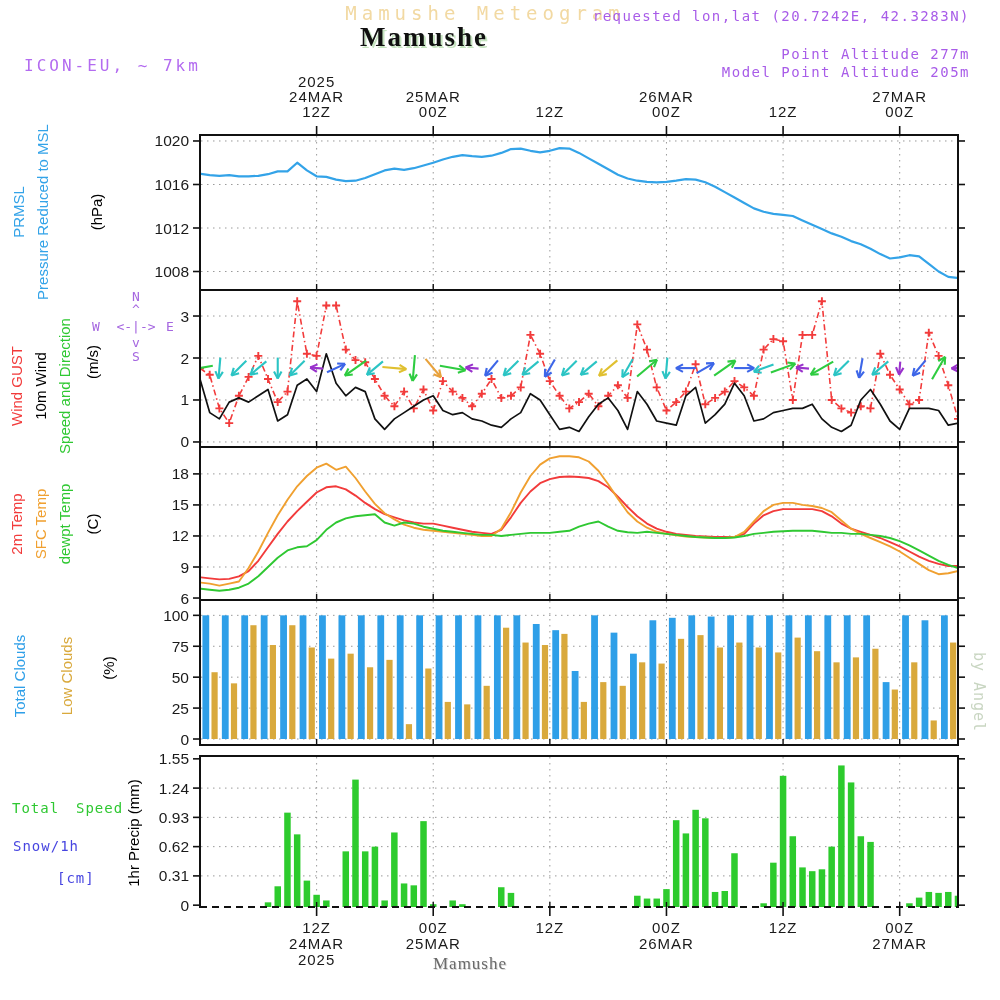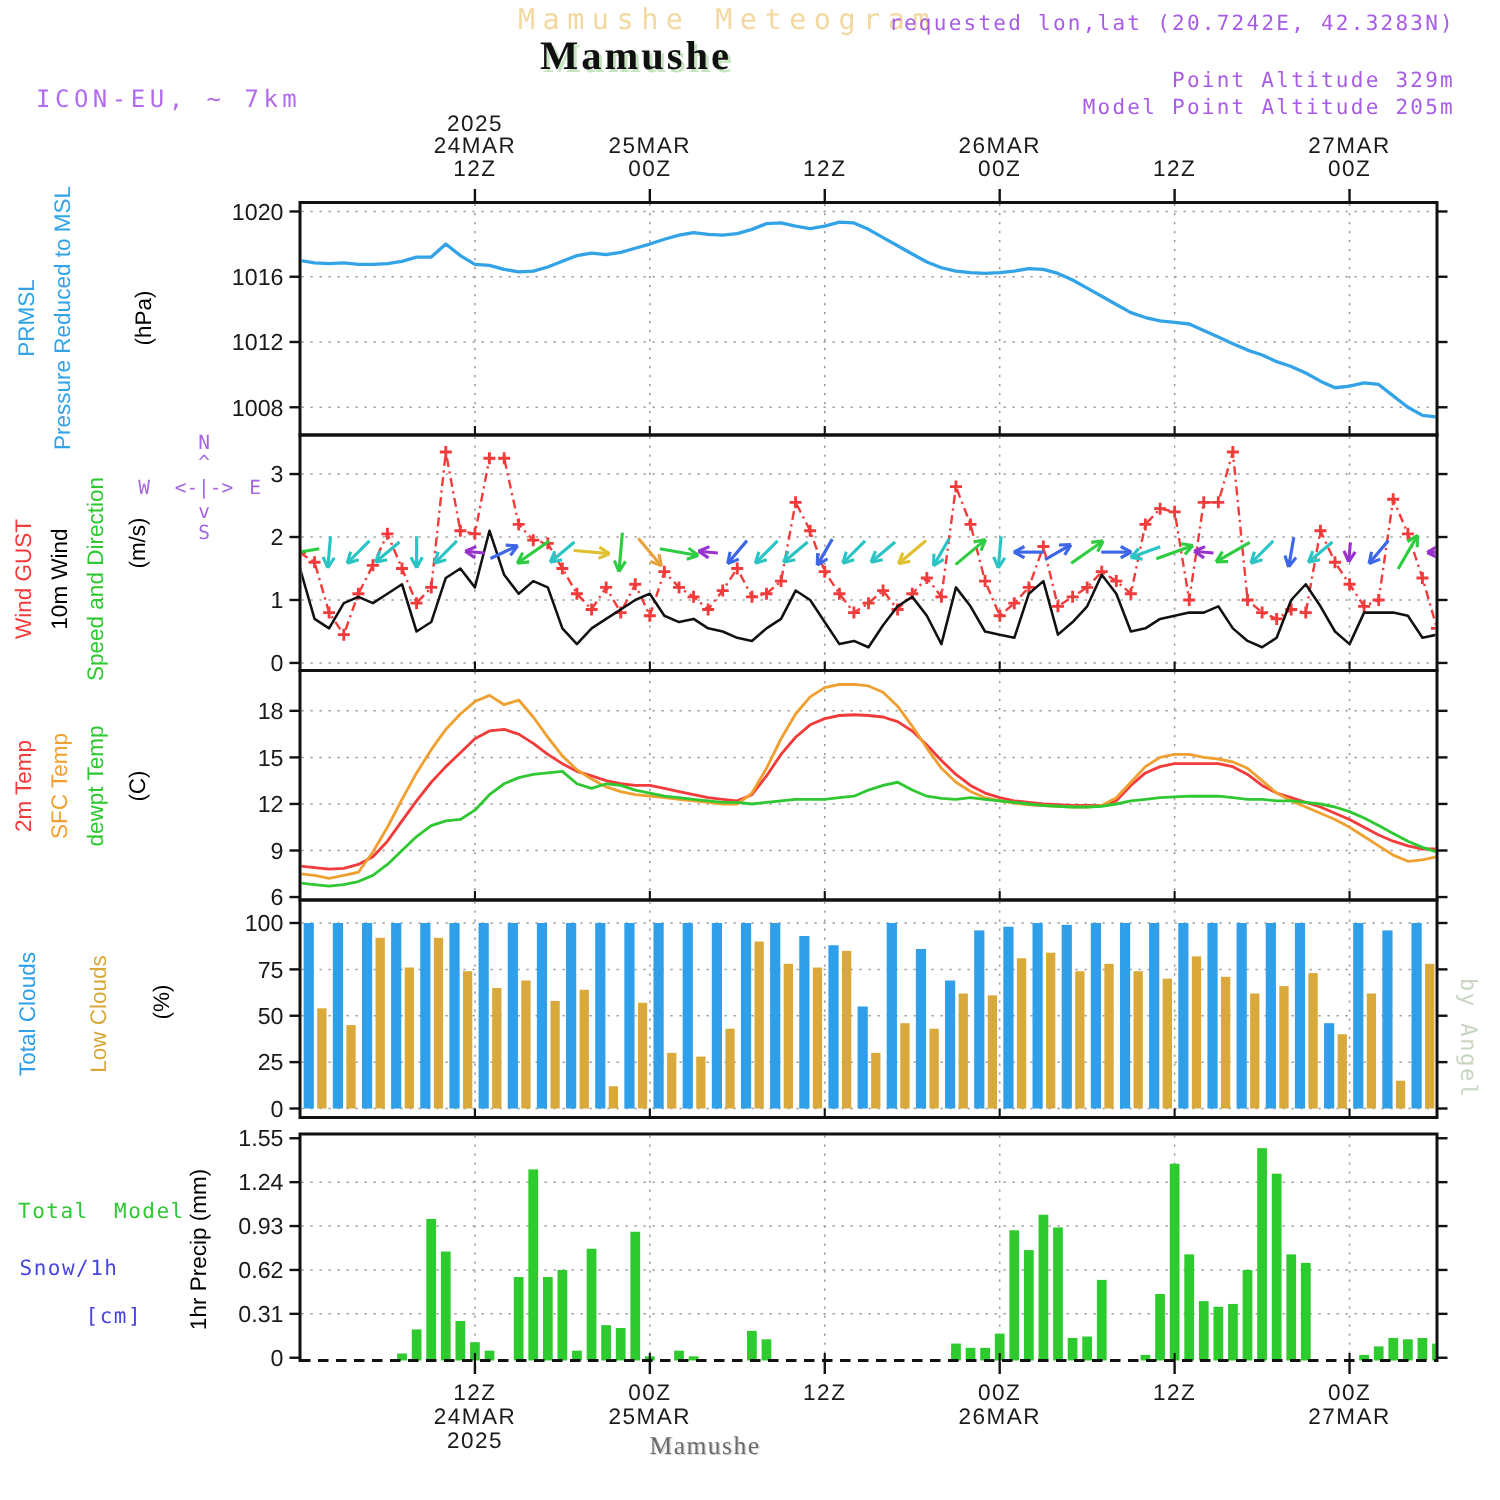--- a/index.html
+++ b/index.html
@@ -519,21 +519,21 @@
         <text x="899.6923076923077" y="102" text-anchor="middle" class="timelab">27MAR</text>
         <text x="899.6923076923077" y="117" text-anchor="middle" class="timelab">00Z</text>
         <text x="899.6923076923077" y="933" text-anchor="middle" class="timelab">00Z</text>
         <text x="899.6923076923077" y="949" text-anchor="middle" class="timelab">27MAR</text>
       </g>
     </svg>
 
   <div class="abs ctr title mono" style="color: rgb(242, 217, 162);">Mamushe Meteogram</div>
   <div class="abs ctr station">Mamushe</div>
   <div class="abs info mono" style="top: 8px; color: rgb(168, 92, 232);">requested lon,lat (20.7242E, 42.3283N)</div>
-  <div class="abs info mono" style="top: 46px; color: rgb(168, 92, 232);">Point Altitude 329m</div>
+  <div class="abs info mono" style="top: 46px; color: rgb(168, 92, 232);">Point Altitude 277m</div>
   <div class="abs info mono" style="top: 64px; color: rgb(168, 92, 232);">Model Point Altitude 205m</div>
   <div class="abs model mono" style="color: rgb(179, 107, 240);">ICON-EU, ~ 7km</div>
 
   <div class="vlab" style="left: 18px; top: 212px; color: rgb(51, 163, 232);">PRMSL</div>
   <div class="vlab" style="left: 42px; top: 212px; color: rgb(51, 163, 232);">Pressure Reduced to MSL</div>
   <div class="vlab" style="left:96px;top:212px">(hPa)</div>
 
   <div class="vlab" style="left: 16px; top: 386px; color: rgb(242, 59, 59);">Wind GUST</div>
   <div class="vlab" style="left:40px;top:386px">10m Wind</div>
   <div class="vlab" style="left: 64px; top: 386px; color: rgb(47, 200, 50);">Speed and Direction</div>
@@ -549,20 +549,20 @@
   <div class="vlab" style="left: 16px; top: 524px; color: rgb(242, 59, 59);">2m Temp</div>
   <div class="vlab" style="left: 40px; top: 524px; color: rgb(240, 160, 48);">SFC Temp</div>
   <div class="vlab" style="left: 64px; top: 524px; color: rgb(47, 200, 50);">dewpt Temp</div>
   <div class="vlab" style="left:92px;top:524px">(C)</div>
 
   <div class="vlab" style="left: 19px; top: 676px; color: rgb(46, 159, 232);">Total Clouds</div>
   <div class="vlab" style="left: 66px; top: 676px; color: rgb(217, 169, 60);">Low Clouds</div>
   <div class="vlab" style="left:108px;top:668px">(%)</div>
 
   <div class="hlab" style="left: 12px; top: 800px; color: rgb(47, 200, 50);">Total</div>
-  <div class="hlab" style="left: 76px; top: 800px; color: rgb(47, 200, 50);">Model</div>
+  <div class="hlab" style="left: 76px; top: 800px; color: rgb(47, 200, 50);">Speed</div>
   <div class="hlab" style="left: 13px; top: 838px; color: rgb(71, 69, 224); text-align: right;">Snow/1h</div>
   <div class="hlab" style="left: 57px; top: 870px; color: rgb(71, 69, 224);">[cm]</div>
   <div class="vlab" style="left:133px;top:833px">1hr Precip (mm)</div>
 
   <div class="abs ctr footer">Mamushe</div>
   <div class="abs credit" style="color: rgb(201, 214, 194);">by Angel</div>
 </div>
 
 </body></html>

